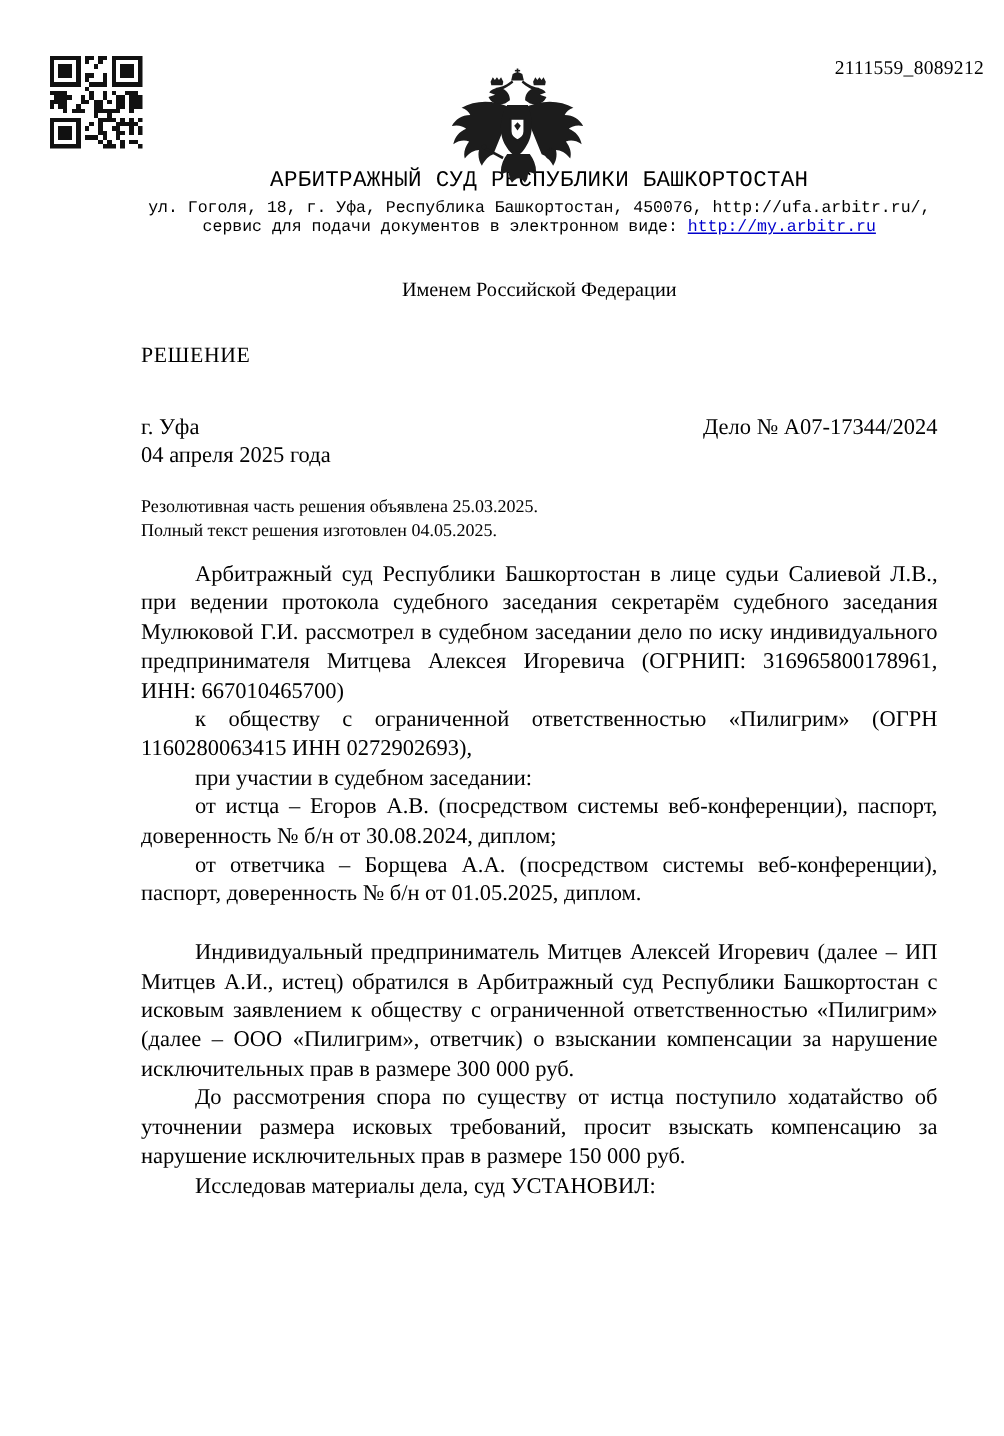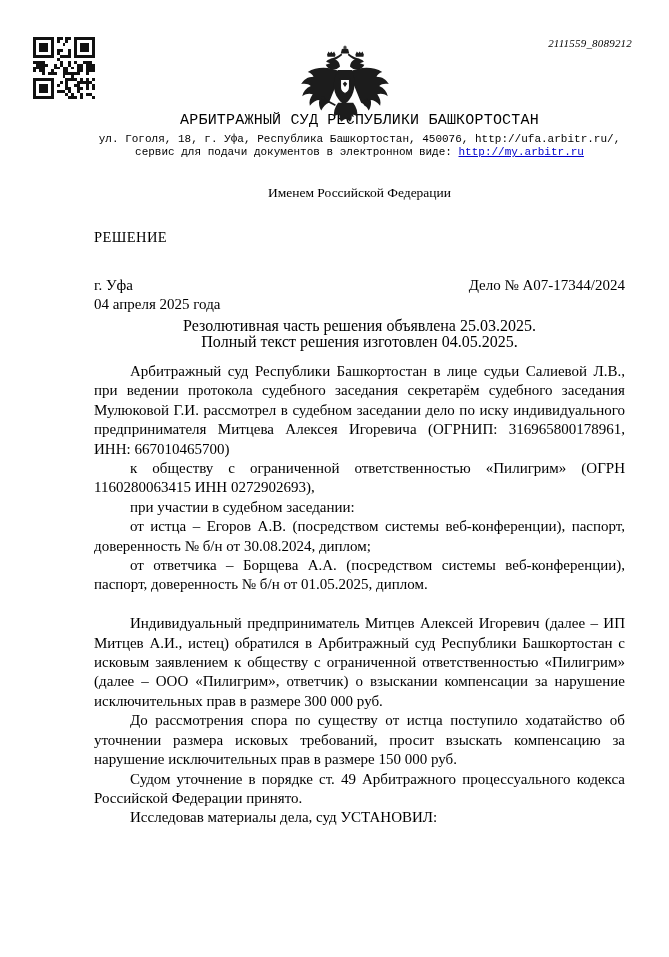--- a/index.html
+++ b/index.html
@@ -5,33 +5,33 @@
   html,body{margin:0;padding:0;}
   body{
     width:669px;height:957px;background:#ffffff;position:relative;
     font-family:"Liberation Serif","DejaVu Serif",serif;color:#000;
     overflow:hidden;
   }
   .page{position:absolute;inset:0;}
   
   .qr{position:absolute;left:33px;top:37px;width:62px;height:62px;}
   .emblem{position:absolute;left:299px;top:42px;width:92px;height:92px;}
-  .doc-id{position:absolute;top:37px;right:37px;font-size:11px;letter-spacing:.2px;font-style:italic;}
+  .doc-id{position:absolute;top:37px;right:13px;font-size:13px;letter-spacing:.2px;}
   
   .content{margin:0 44px 0 94px;}
   .court-header{padding-top:112px;text-align:center;font-family:Liberation Mono, monospace;}
   .court-name{font-size:15px;line-height:18px;letter-spacing:.2px;}
   .court-addr{font-size:11px;line-height:13px;margin-top:3px;}
   .court-service{font-size:11px;line-height:13px;}
   .court-service a{text-decoration:underline;}
   .in-name{margin-top:26px;text-align:center;font-size:13.5px;line-height:16px;}
   .decision-title{margin-top:28px;text-align:left;font-size:14.5px;line-height:17px;letter-spacing:.4px;}
   .case-row{margin-top:30px;display:flex;justify-content:space-between;font-size:15px;line-height:19px;text-align:center;}
   .date-line{font-size:15px;line-height:19px;}
-  .small-block{margin-top:4px;font-size:16px;line-height:15.5px;text-align:center;}
+  .small-block{margin-top:16px;font-size:12px;line-height:15.5px;}
   .body-text{margin-top:13px;font-size:15px;line-height:19.4px;text-align:justify;}
   .body-text p{margin:0;text-indent:36px;}
   .body-text p.gap{margin-top:19.4px;}
 </style>
 </head>
 <body>
 
 <div class="page">
 
   <svg class="qr" id="qr-svg" viewBox="0 0 21 21" shape-rendering="crispEdges" aria-hidden="true">
@@ -227,17 +227,16 @@
     </div>
 
     <div class="body-text">
         <p class="">Арбитражный суд Республики Башкортостан в лице судьи Салиевой Л.В., при ведении протокола судебного заседания секретарём судебного заседания Мулюковой Г.И. рассмотрел в судебном заседании дело по иску индивидуального предпринимателя Митцева Алексея Игоревича (ОГРНИП: 316965800178961, ИНН: 667010465700)</p>
         <p class="">к обществу с ограниченной ответственностью «Пилигрим» (ОГРН 1160280063415 ИНН 0272902693),</p>
         <p class="">при участии в судебном заседании:</p>
         <p class="">от истца – Егоров А.В. (посредством системы веб-конференции), паспорт, доверенность № б/н от 30.08.2024, диплом;</p>
         <p class="">от ответчика – Борщева А.А. (посредством системы веб-конференции), паспорт, доверенность № б/н от 01.05.2025, диплом.</p>
         <p class="gap">Индивидуальный предприниматель Митцев Алексей Игоревич (далее – ИП Митцев А.И., истец) обратился в Арбитражный суд Республики Башкортостан с исковым заявлением к обществу с ограниченной ответственностью «Пилигрим» (далее – ООО «Пилигрим», ответчик) о взыскании компенсации за нарушение исключительных прав в размере 300&nbsp;000 руб.</p>
         <p class="">До рассмотрения спора по существу от истца поступило ходатайство об уточнении размера исковых требований, просит взыскать компенсацию за нарушение исключительных прав в размере 150&nbsp;000 руб.</p>
-        <p class="">Судом уточнение в порядке ст. 49 Арбитражного процессуального кодекса Российской Федерации принято.</p>
         <p class="">Исследовав материалы дела, суд УСТАНОВИЛ:</p>
       </div>
   </div>
 </div>
 
 </body></html>

